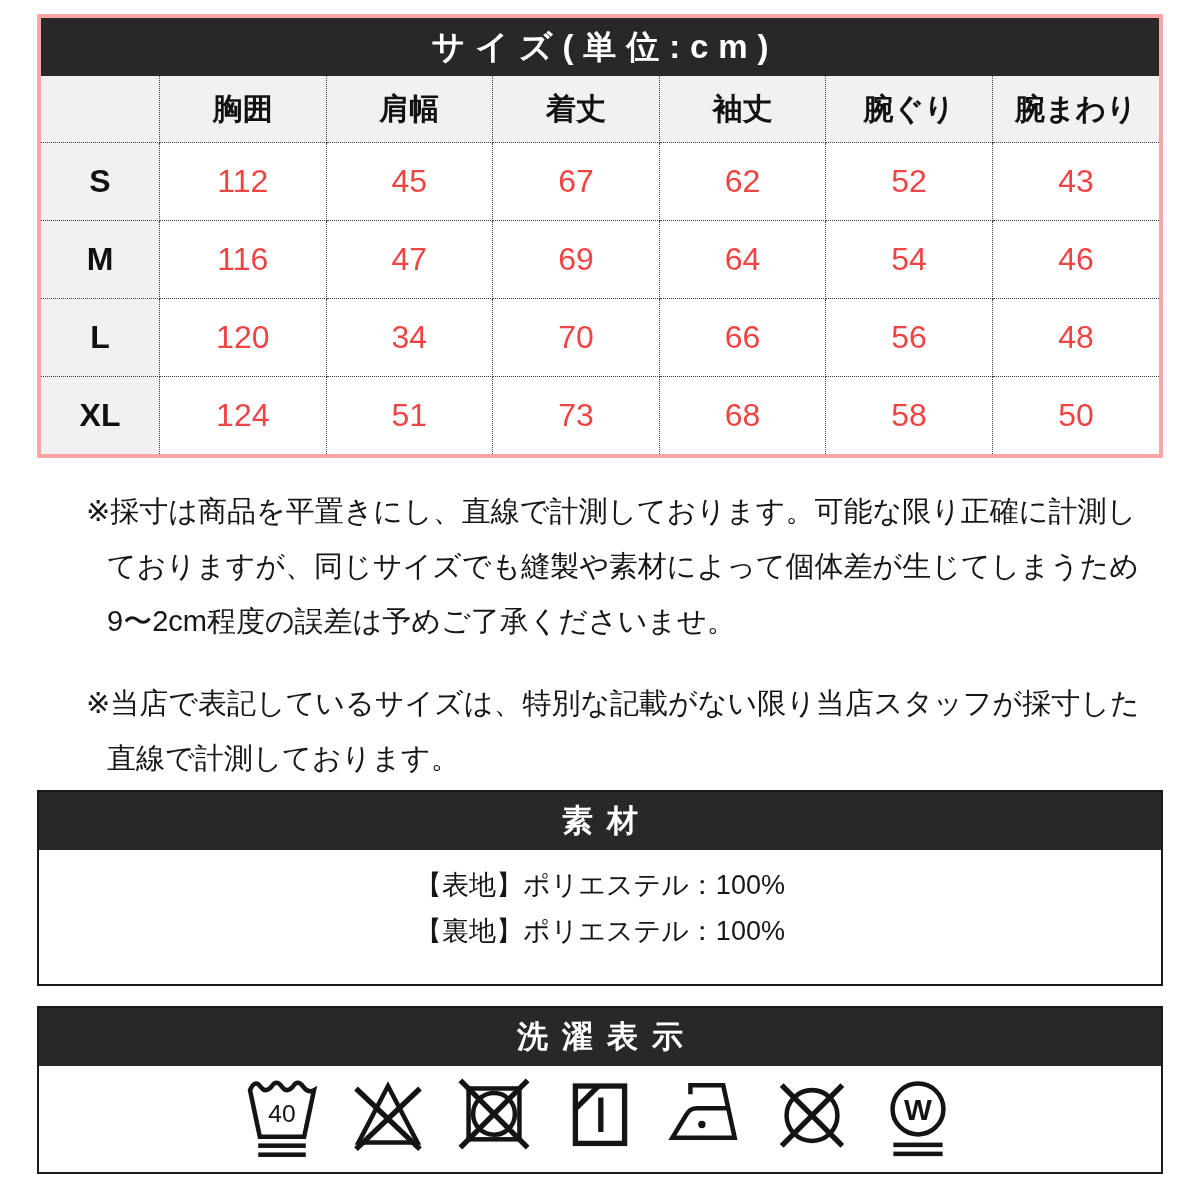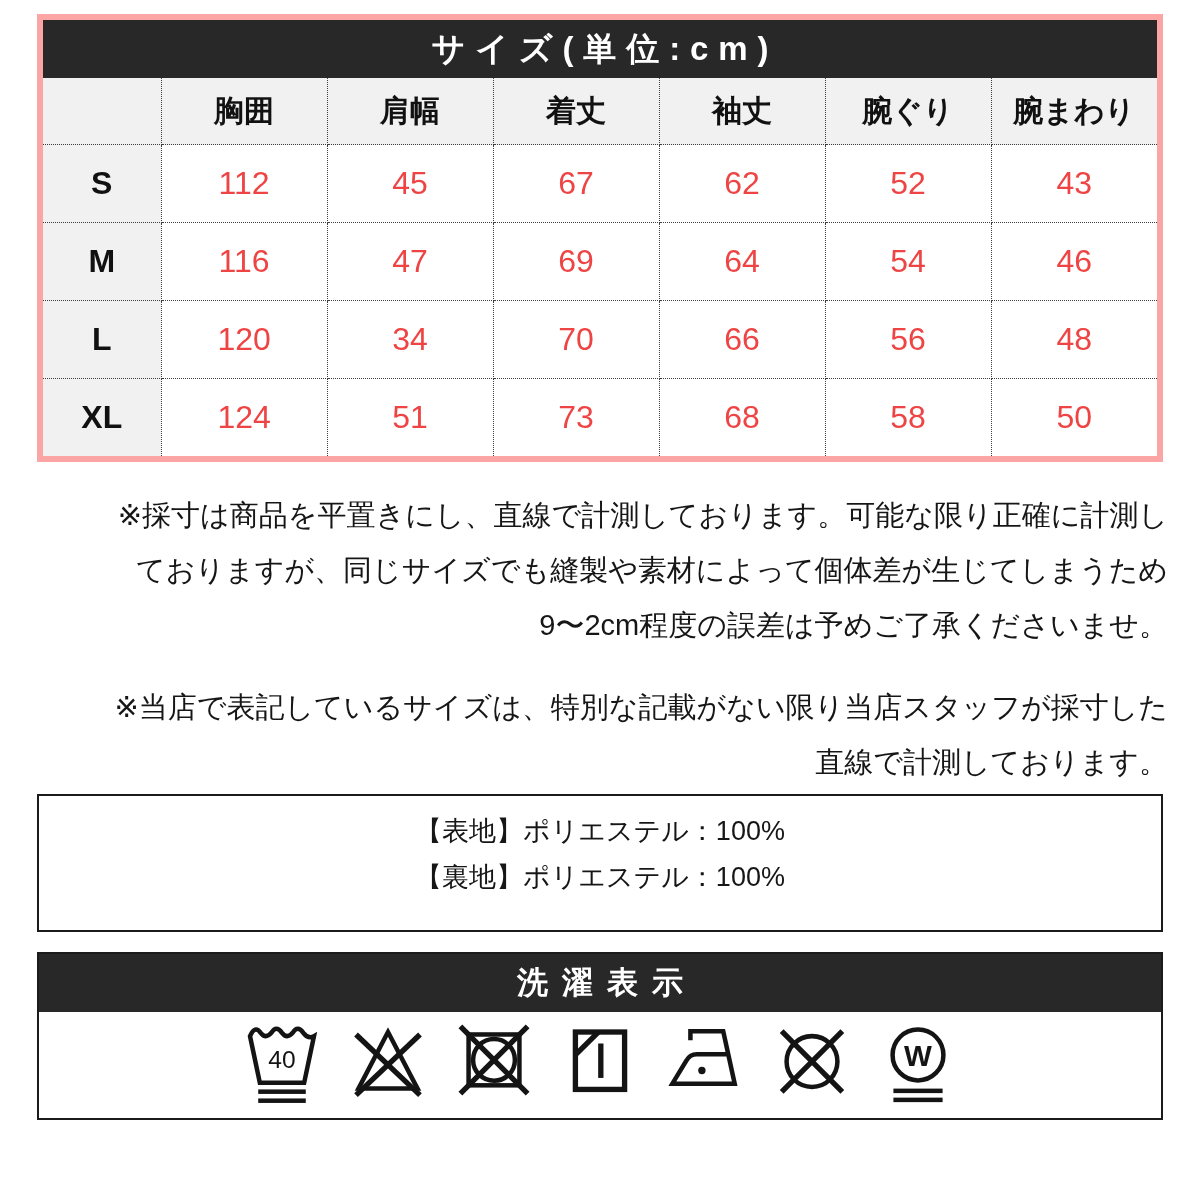--- a/index.html
+++ b/index.html
@@ -13,33 +13,33 @@
 
   
   .bar {
     background:#282828; color:#ffffff; height:58px; line-height:58px;
     text-align:center; font-weight:bold; font-size:33px;
     letter-spacing:0.30em; text-indent:0.30em;
   }
   .bar.wide-ls { letter-spacing:0.45em; text-indent:0.45em; font-size:31px; }
 
   
-  .size-box { border:6px solid #fca5a5; }
+  .size-box { border:4px solid #fca5a5; }
   table { width:100%; border-collapse:collapse; table-layout:fixed; }
   col.size-col { width:10.6%; }
   th, td { border:1px dotted #3c3c3c; text-align:center; vertical-align:middle; padding:0; }
   thead th { height:66px; font-size:30px; font-weight:bold; background:#f1f1f1; border-top:none; }
   tbody th { background:#f1f1f1; font-size:32px; font-weight:bold; height:77px; }
   tbody td { background:#ffffff; font-size:32px; font-weight:normal; color:#ef4444; }
   th:first-child, td:first-child { border-left:none; }
   th:last-child, td:last-child { border-right:none; }
   tbody tr:last-child th, tbody tr:last-child td { border-bottom:none; }
 
   
-  .note { margin:26px 32px 0 86px; font-size:29px; line-height:55px; color:#161616;text-align:right; }
+  .note { margin:26px 32px 0 86px; font-size:29px; line-height:55px; color:#161616; }
   .note .cont { padding-left:21px; }
   .note2 { margin-top:27px; }
 
   
   .material-box { margin-top:4px; border:2px solid #1b1b1b; }
   .material-body { padding:12px 0 30px; }
   .material-inner { width:max-content; margin:0 auto; text-align:left; }
   .material-line { font-size:27px; line-height:46px; color:#161616; }
 
   
@@ -127,20 +127,21 @@
     <div class="note-line">※採寸は商品を平置きにし、直線で計測しております。可能な限り正確に計測し</div>
     <div class="note-line cont">ておりますが、同じサイズでも縫製や素材によって個体差が生じてしまうため</div>
     <div class="note-line cont">9〜2cm程度の誤差は予めご了承くださいませ。</div>
   </div>
   <div class="note note2">
     <div class="note-line">※当店で表記しているサイズは、特別な記載がない限り当店スタッフが採寸した</div>
     <div class="note-line cont">直線で計測しております。</div>
   </div>
 
   <section class="sect material-box">
+    <div class="bar wide-ls">素材</div>
     <div class="material-body">
       <div class="material-inner">
         <div class="material-line">【表地】ポリエステル：100%</div>
         <div class="material-line">【裏地】ポリエステル：100%</div>
       </div>
     </div>
   </section>
 
   <section class="sect wash-box">
     <div class="bar wide-ls">洗濯表示</div>

